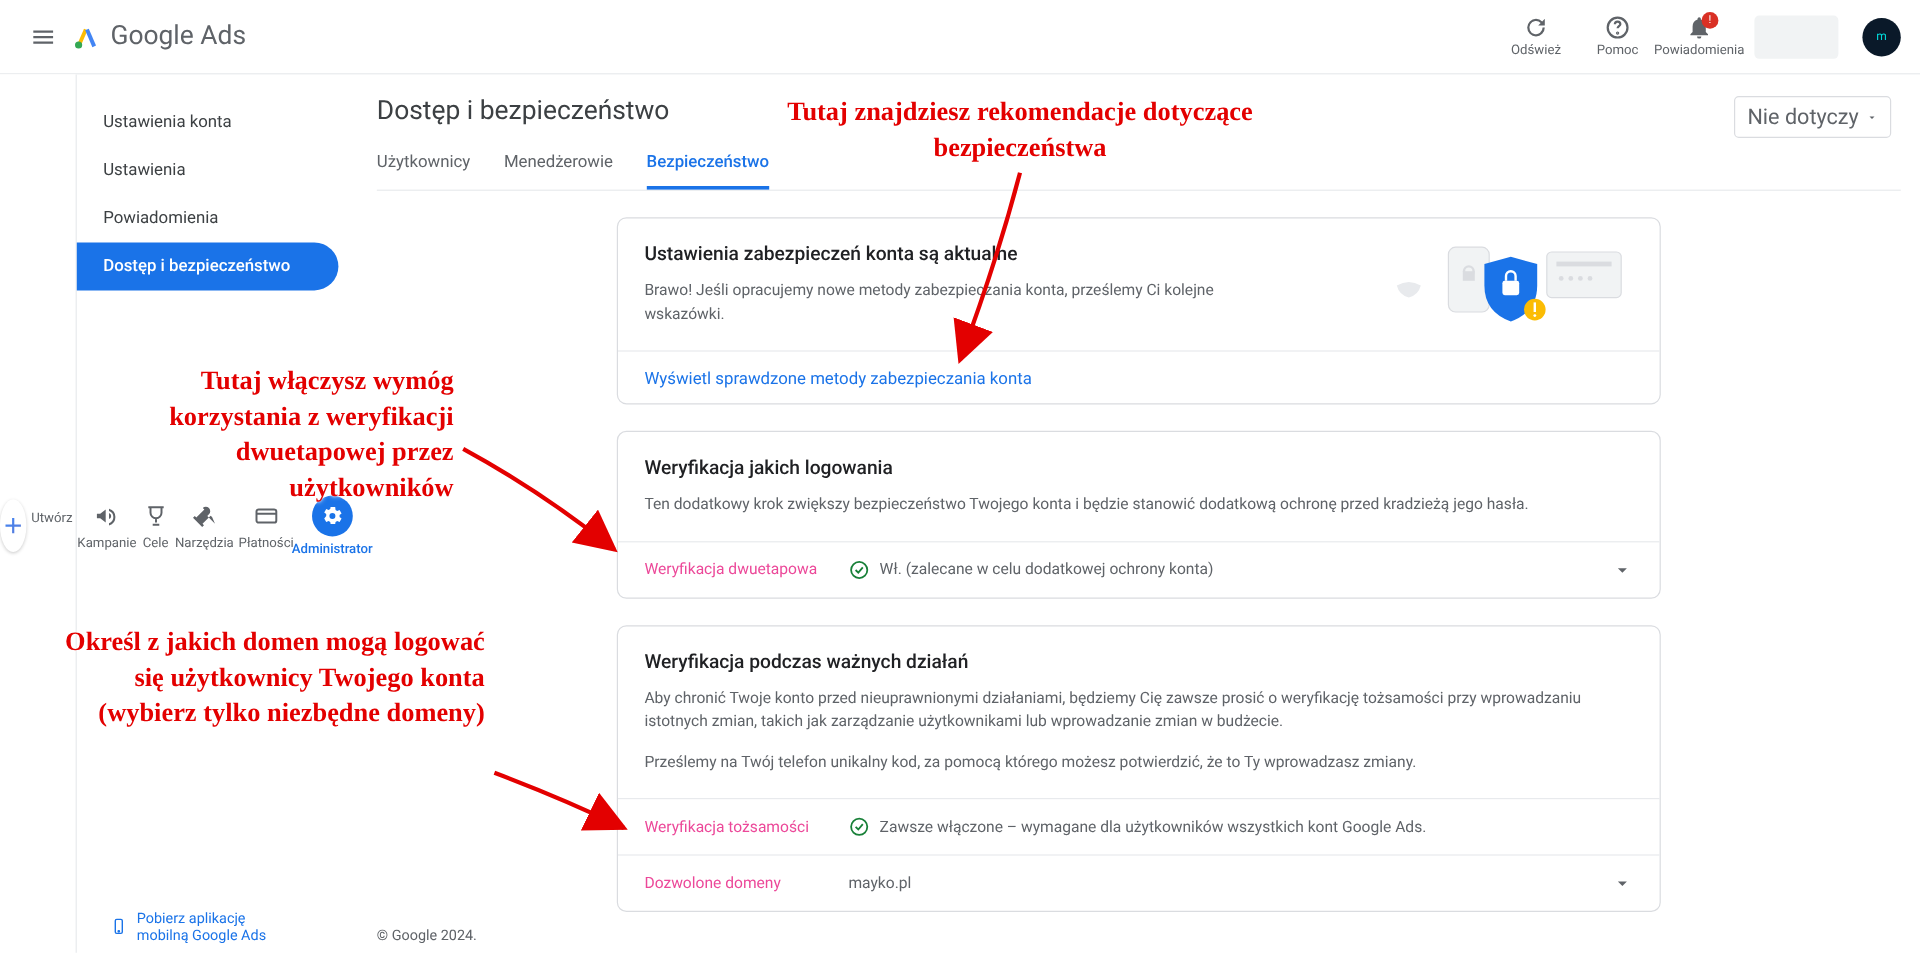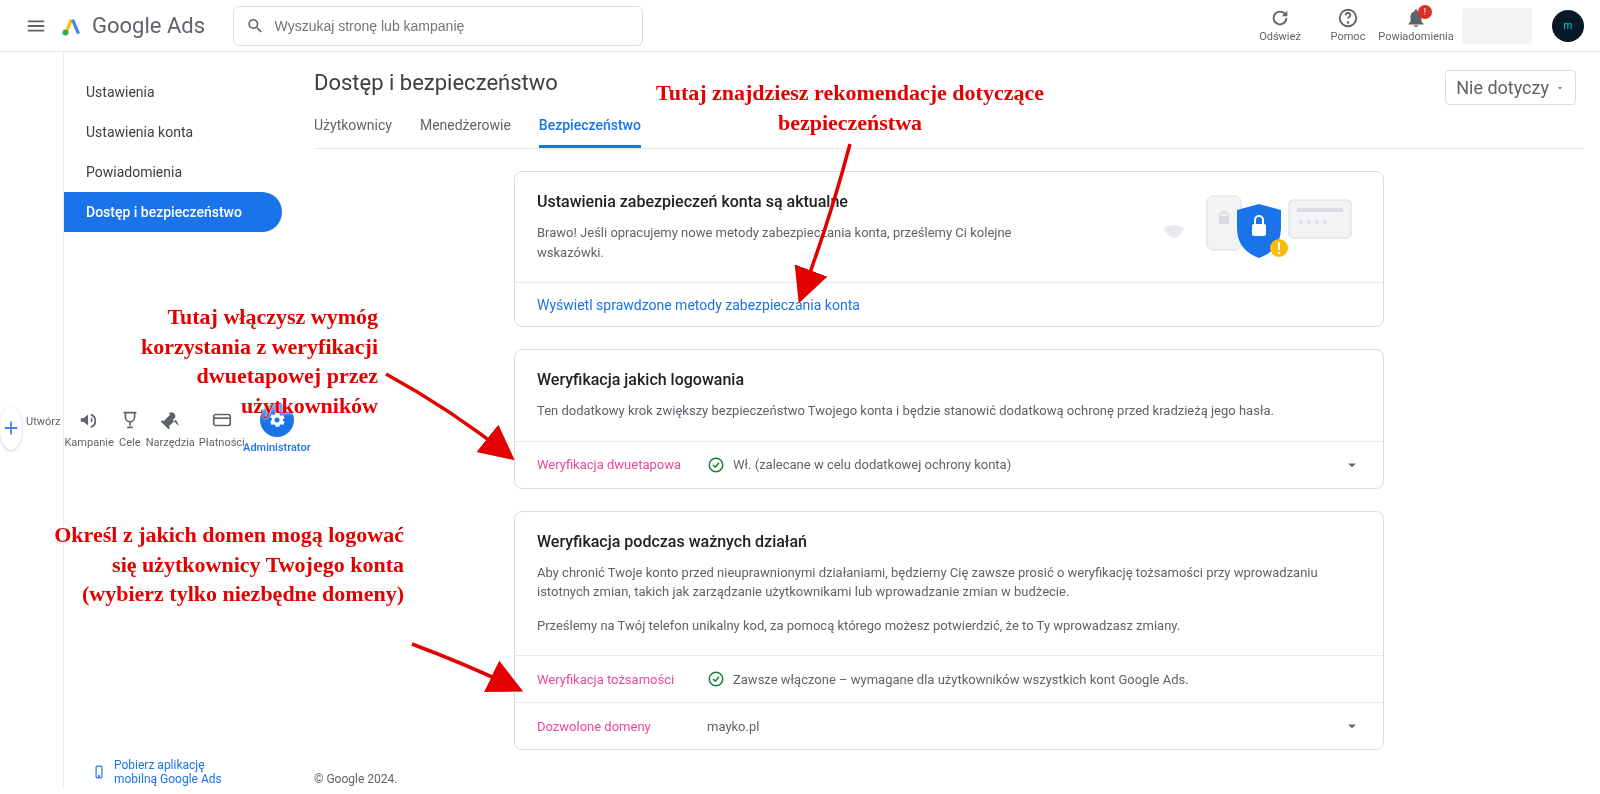--- a/index.html
+++ b/index.html
@@ -1,17 +1,17 @@
 <!DOCTYPE html>
 <html><head>
 <meta charset="utf-8">
 <style>
 * { box-sizing: border-box; margin: 0; padding: 0; }
 body { font-family: "Google Sans", Roboto, Arial, sans-serif; background: #fff; color: #3c4043; width: 1600px; height: 794px; overflow: hidden; position: relative; }
-.header { height: 52px; display: flex; align-items: center; padding: 0 16px; border-bottom: 1px solid #e8eaed; }
+.header { height: 62px; display: flex; align-items: center; padding: 0 16px; border-bottom: 1px solid #e8eaed; }
 .menu-btn { width: 40px; height: 40px; display: flex; align-items: center; justify-content: center; border-radius: 50%; cursor: pointer; }
 .logo-wrap { display: flex; align-items: center; gap: 8px; margin-left: 4px; margin-right: 28px; }
 .logo-text { font-size: 22px; color: #5f6368; font-weight: 400; }
 .search-box { width: 410px; height: 40px; border: 1px solid #dadce0; border-radius: 6px; display: flex; align-items: center; padding: 0 12px; gap: 10px; }
 .search-box input { border: none; outline: none; font-size: 14px; color: #5f6368; width: 100%; background: transparent; }
 .header-spacer { flex: 1; }
 .header-actions { display: flex; align-items: center; gap: 8px; }
 .header-icon-btn { display: flex; flex-direction: column; align-items: center; justify-content: center; color: #5f6368; width: 60px; cursor: pointer; position: relative; }
 .header-icon-btn .txt { font-size: 11px; margin-top: 2px; text-align: center; line-height: 1.1; }
 .notif-dot { position: absolute; top: -2px; right: 14px; width: 14px; height: 14px; background: #d93025; border-radius: 50%; color: #fff; font-size: 9px; display: flex; align-items: center; justify-content: center; }
@@ -74,26 +74,20 @@
       </svg>
   </div>
   <div class="logo-wrap">
     <svg width="24" height="24" viewBox="0 0 24 24">
         <path fill="#FBBC04" d="M4 19l6-14 3 1.3L7 20z"></path>
         <path fill="#4285F4" d="M14 5l6 14-3 1.3L11 6.3z"></path>
         <circle fill="#34A853" cx="5.5" cy="18.5" r="3"></circle>
       </svg>
     <span class="logo-text">Google Ads</span>
   </div>
-  <div class="search-box">
-    <svg width="20" height="20" viewBox="0 0 24 24" fill="#5f6368">
-        <path d="M15.5 14h-.79l-.28-.27A6.471 6.471 0 0016 9.5 6.5 6.5 0 109.5 16c1.61 0 3.09-.59 4.23-1.57l.27.28v.79l5 4.99L20.49 19l-4.99-5zm-6 0C7.01 14 5 11.99 5 9.5S7.01 5 9.5 5 14 7.01 14 9.5 11.99 14 9.5 14z"></path>
-      </svg>
-    <input placeholder="Wyszukaj stronę lub kampanię" style="">
-  </div>
   <div class="header-spacer"></div>
   <div class="header-actions">
     <div class="header-icon-btn">
       <svg width="22" height="22" viewBox="0 0 24 24" fill="#5f6368">
           <path d="M17.65 6.35A7.95 7.95 0 0012 4a8 8 0 108 8h-2a6 6 0 11-1.76-4.24L14 10h6V4l-2.35 2.35z"></path>
         </svg>
       <span class="txt">Odśwież</span>
     </div>
     <div class="header-icon-btn">
       <svg width="22" height="22" viewBox="0 0 24 24" fill="none" stroke="#5f6368" stroke-width="2">
@@ -172,24 +166,24 @@
               <path d="M19.14 12.94a7.49 7.49 0 000-1.88l2.03-1.58-2-3.46-2.39.96a7.36 7.36 0 00-1.63-.94L14.8 3h-4.6l-.35 2.04c-.58.23-1.12.54-1.63.94l-2.39-.96-2 3.46 2.03 1.58a7.49 7.49 0 000 1.88L3.83 14.5l2 3.46 2.39-.96c.51.4 1.05.71 1.63.94L10.2 20h4.6l.35-2.04c.58-.23 1.12-.54 1.63-.94l2.39.96 2-3.46-2.03-1.58zM12 15a3 3 0 110-6 3 3 0 010 6z"></path>
             </svg>
           </span>
         </span>
       <span class="ri-text">Administrator</span>
     </div>
   </div>
 
   <div class="side-nav">
     <div class="side-item">
+        <span>Ustawienia konta</span>
+      </div>
+    <div class="side-item">
         <span>Ustawienia</span>
-      </div>
-    <div class="side-item">
-        <span>Ustawienia konta</span>
       </div>
     <div class="side-item">
         <span>Powiadomienia</span>
       </div>
     <div class="side-item active">
         <span>Dostęp i bezpieczeństwo</span>
       </div>
   </div>
 
   <div class="content">

